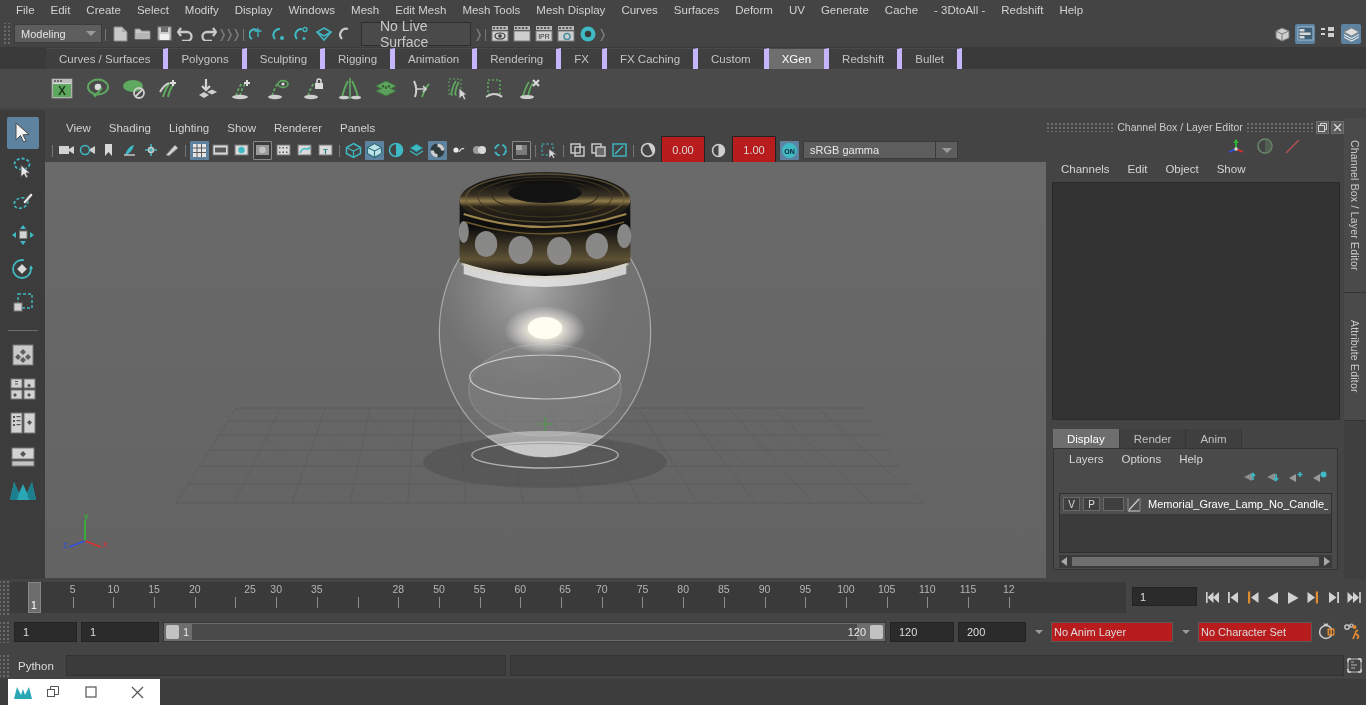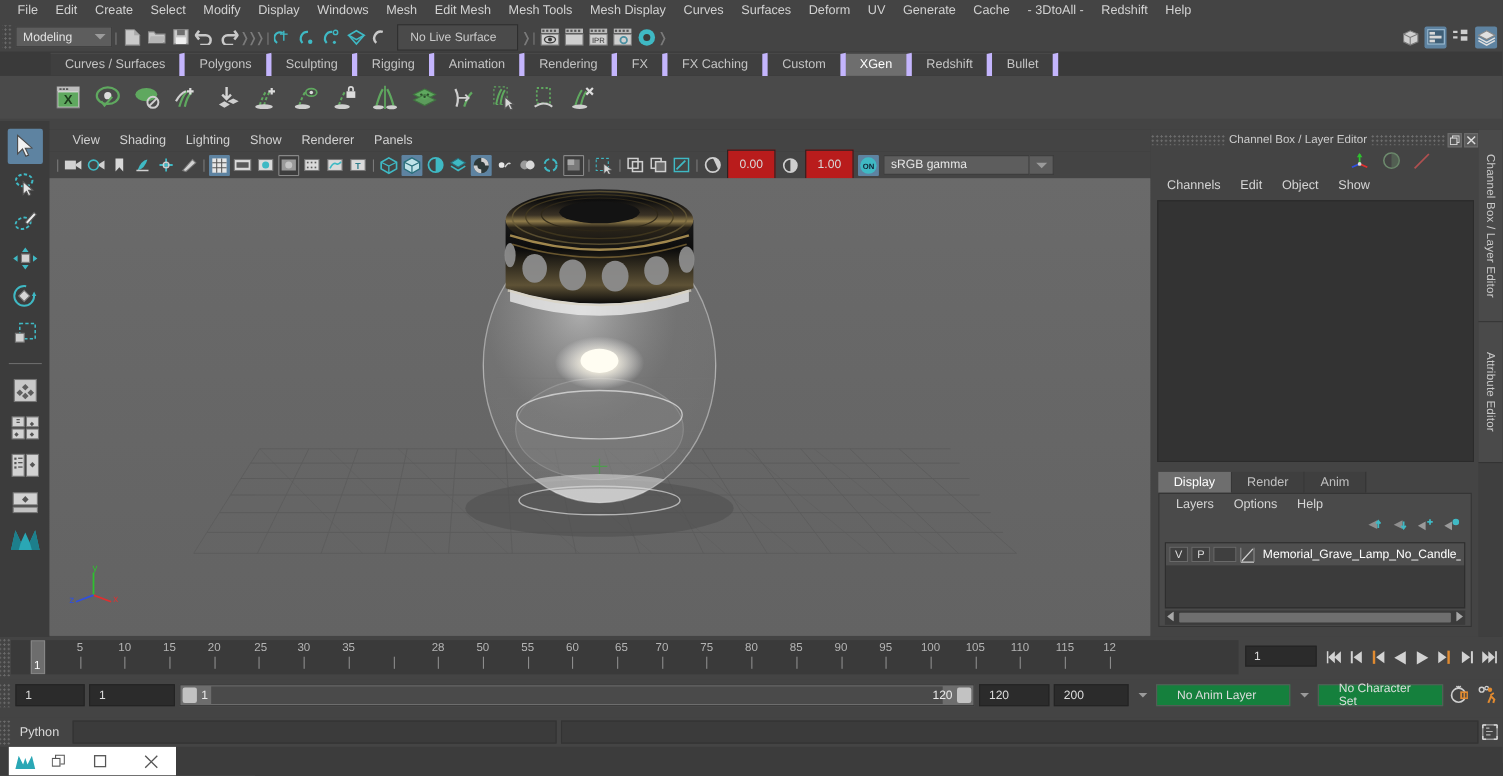--- a/index.html
+++ b/index.html
@@ -48,22 +48,22 @@
   }
   .tri-down { width: 0; height: 0; border-left: 5px solid transparent; border-right: 5px solid transparent; border-top: 5px solid #9b9b9b; }
   .tri-down.sm { border-left-width: 4px; border-right-width: 4px; border-top-width: 4px; }
   .sepbar { width: 7px; height: 20px; flex: none; display:flex; align-items:center; justify-content:center; color:#7a7a7a; font-size:12px;}
 
   .ticon { width: 22px; height: 22px; flex: none; display: flex; align-items: center; justify-content: center; position: relative; }
   .ticon svg { display: block; }
 
   .livesurf {
     height: 24px; width: 110px; border: 1px solid #2e2e2e; background: #4a4a4a;
-    display: flex; align-items: center; padding-left: 11px;
-    font-size: 11px; color: #c9c9c9; margin: 0 4px;
+    display: flex; align-items: center; padding-left: 18px;
+    font-size: 14px; color: #c9c9c9; margin: 0 4px;
   }
 
   .rightbtns { margin-left: auto; display: flex; align-items: center; gap: 3px; padding-right: 5px; }
   .rbtn { width: 20px; height: 20px; display: flex; align-items: center; justify-content: center; border-radius: 2px; }
   .rbtn.sel { background: #5e83a1; }
 
   
   .shelftabs { height: 22px; background: #3a3a3a; display: flex; align-items: flex-end; padding-left: 46px; }
   .shelftab {
     height: 21px; padding: 0 13px; font-size: 11.5px; color: #c4c4c4;
@@ -164,22 +164,22 @@
               display: flex; align-items: center; gap: 4px; padding-right: 4px; }
   .rfield { height: 20px; background: #2b2b2b; border: 1px solid #232323; display: flex; align-items: center;
             padding-left: 8px; font-size: 11px; color: #dcdcdc; }
   .rangebar { flex: 1; height: 20px; background: #6d6d6d; border: 1px solid #383838; position: relative; display: flex; align-items: center; }
   .rb-left { position: absolute; left: 2px; display: flex; align-items: center; gap: 4px; }
   .rb-right { position: absolute; right: 2px; display: flex; align-items: center; gap: 4px; }
   .rb-handle { width: 13px; height: 14px; background: #c2c2c2; border-radius: 2px; }
   .rb-txt { font-size: 11px; color: #e8e8e8; }
   .rb-inner { position: absolute; left: 28px; right: 28px; top: 1px; bottom: 1px; background: #4a4a4a; }
   .dropdn { width: 17px; height: 20px; display: flex; align-items: center; justify-content: center; }
-  .combo { height: 20px; border: 1px solid #5a5a5a; background: #15803d; display: flex; align-items: center;
-           padding: 0 18px; font-size: 11px; color: #dcdcdc; }
+  .combo { height: 20px; border: 1px solid #5a5a5a; background: #b91c1c; display: flex; align-items: center;
+           padding: 0 2px; font-size: 11px; color: #dcdcdc; }
 
   
   .cmdrow { position: absolute; left: 0; right: 0; top: 652px; height: 27px; background: #444444; display: flex; align-items: center; }
   .cmd-grip { width: 10px; height: 22px; background-image: radial-gradient(#6a6a6a 0.9px, transparent 1px);
               background-size: 4px 4px; background-position: 2px 3px; flex: none; }
   .cmd-label { width: 56px; font-size: 11.5px; color: #dadada; padding-left: 8px; }
   .cmd-in { height: 21px; background: #3b3b3b; border: 1px solid #333; }
   .cmd-out { flex: 1; height: 21px; background: #3b3b3b; border: 1px solid #333; margin-left: 4px; margin-right: 22px; }
   .cmd-icon { position: absolute; right: 2px; width: 19px; height: 19px; display: flex; align-items: center; justify-content: center; }
 
@@ -1115,21 +1115,21 @@
       </div>
     <div class="tick" style="left: 62.6982px;"></div>
         <div class="ticklabel" style="left: 62.6982px;">5</div>
         <div class="tick" style="left: 103.396px;"></div>
         <div class="ticklabel" style="left: 103.396px;">10</div>
         <div class="tick" style="left: 144.094px;"></div>
         <div class="ticklabel" style="left: 144.094px;">15</div>
         <div class="tick" style="left: 184.793px;"></div>
         <div class="ticklabel" style="left: 184.793px;">20</div>
         <div class="tick" style="left: 225.491px;"></div>
-        <div class="ticklabel" style="left: 227px;">25</div>
+        <div class="ticklabel" style="left: 240px;">25</div>
         <div class="tick" style="left: 266.189px;"></div>
         <div class="ticklabel" style="left: 266.189px;">30</div>
         <div class="tick" style="left: 306.887px;"></div>
         <div class="ticklabel" style="left: 306.887px;">35</div>
         <div class="tick" style="left: 347.585px;"></div>
         <div class="ticklabel" style="left: 361px; margin-top: 48px;">40</div>
         <div class="tick" style="left: 388.283px;"></div>
         <div class="ticklabel" style="left: 388.283px;">28</div>
         <div class="tick" style="left: 428.982px;"></div>
         <div class="ticklabel" style="left: 428.982px;">50</div>

